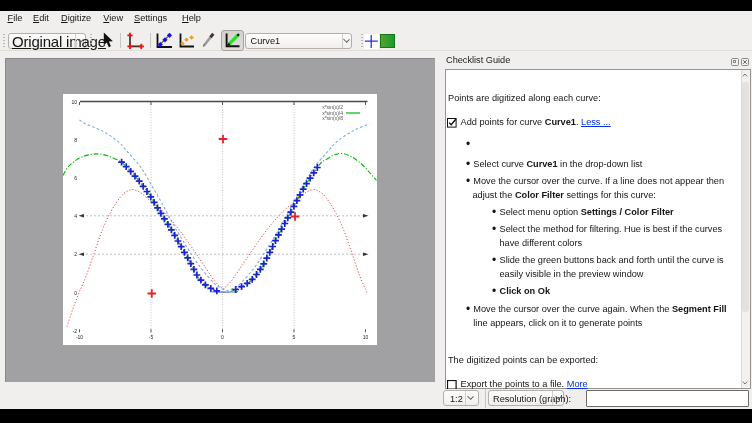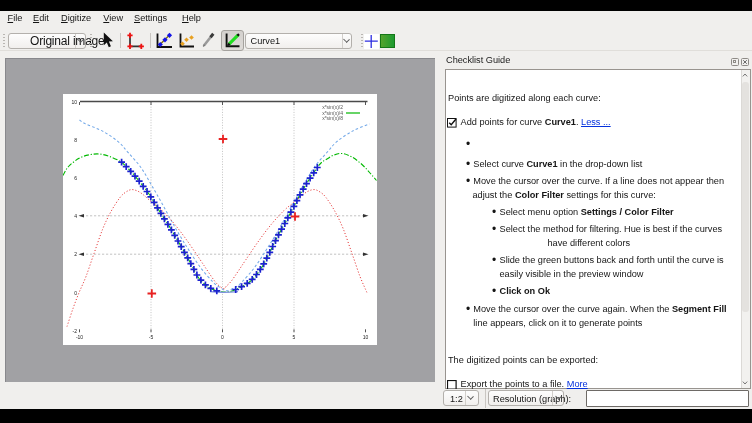--- a/index.html
+++ b/index.html
@@ -23,21 +23,21 @@
 <div class="txt" style="left:7.5px;top:12.5px;"><u>F</u>ile</div>
 <div class="txt" style="left:33px;top:12.5px;"><u>E</u>dit</div>
 <div class="txt" style="left:61px;top:12.5px;"><u>D</u>igitize</div>
 <div class="txt" style="left:103.3px;top:12.5px;"><u>V</u>iew</div>
 <div class="txt" style="left:134px;top:12.5px;"><u>S</u>ettings</div>
 <div class="txt" style="left:182px;top:12.5px;"><u>H</u>elp</div>
 
 <div class="abs" style="left:0;top:49.5px;width:752px;height:1px;background:#e0deda;"></div>
 <div class="dots" style="left:3px;top:33px;height:15px;"></div>
 <div class="combo" style="left:8px;top:32.5px;width:78px;height:16px;">
-  <div class="txt" style="left:21px;top:2.5px;font-size:12px;letter-spacing:-0.2px;">Original image</div>
+  <div class="txt" style="left:3px;top:2.5px;font-size:15px;letter-spacing:-0.2px;text-decoration:underline;">Original image</div>
   <div class="cv" style="width:10px;"></div>
     <div class="ch" style="right:2.5px;"></div>
 </div>
 <div class="dots" style="left:90px;top:33px;height:15px;"></div>
 
 <svg class="abs" style="left:101.5px;top:32px;" width="12" height="17" viewBox="0 0 12 17">
   <path d="M1.8,0.5 L1.8,13.2 L4.8,10.4 L6.8,15.2 L8.9,14.2 L6.9,9.6 L10.9,9.3 Z" fill="#111"></path>
 </svg>
 <div class="vsep" style="left:119.5px;top:33px;height:15px;"></div>
 
@@ -178,21 +178,21 @@
 <div class="txt" style="left:466px;top:138.8px;"><span style="font-size:12px;">•</span></div>
 <div class="txt" style="left:466px;top:158.8px;"><span style="font-size:12px;">•</span></div>
 <div class="txt" style="left:473.3px;top:159.1px;">Select curve <b>Curve1</b> in the drop-down list</div>
 <div class="txt" style="left:466px;top:175.8px;"><span style="font-size:12px;">•</span></div>
 <div class="txt" style="left:473.3px;top:176.1px;">Move the cursor over the curve. If a line does not appear then</div>
 <div class="txt" style="left:472.5px;top:190.1px;">adjust the <b>Color Filter</b> settings for this curve:</div>
 <div class="txt" style="left:492px;top:206.8px;"><span style="font-size:12px;">•</span></div>
 <div class="txt" style="left:499.5px;top:207.1px;">Select menu option <b>Settings / Color Filter</b></div>
 <div class="txt" style="left:492px;top:223.8px;"><span style="font-size:12px;">•</span></div>
 <div class="txt" style="left:499.5px;top:224.1px;">Select the method for filtering. Hue is best if the curves</div>
-<div class="txt" style="left:499.5px;top:238.1px;margin-left:48px;">have different colors</div>
+<div class="txt" style="left:499.5px;top:238.1px;">have different colors</div>
 <div class="txt" style="left:492px;top:254.8px;"><span style="font-size:12px;">•</span></div>
 <div class="txt" style="left:499.5px;top:255.1px;">Slide the green buttons back and forth until the curve is</div>
 <div class="txt" style="left:499.5px;top:269.1px;">easily visible in the preview window</div>
 <div class="txt" style="left:492px;top:285.8px;"><span style="font-size:12px;">•</span></div>
 <div class="txt" style="left:499.5px;top:286.1px;font-weight:bold;">Click on Ok</div>
 <div class="txt" style="left:466px;top:303.8px;"><span style="font-size:12px;">•</span></div>
 <div class="txt" style="left:473.3px;top:304.1px;">Move the cursor over the curve again. When the <b>Segment Fill</b></div>
 <div class="txt" style="left:473.3px;top:318.1px;">line appears, click on it to generate points</div>
 <div class="txt" style="left:448px;top:355.1px;">The digitized points can be exported:</div>
 <svg class="abs" style="left:447px;top:380px;" width="10" height="10" viewBox="0 0 10 10">

